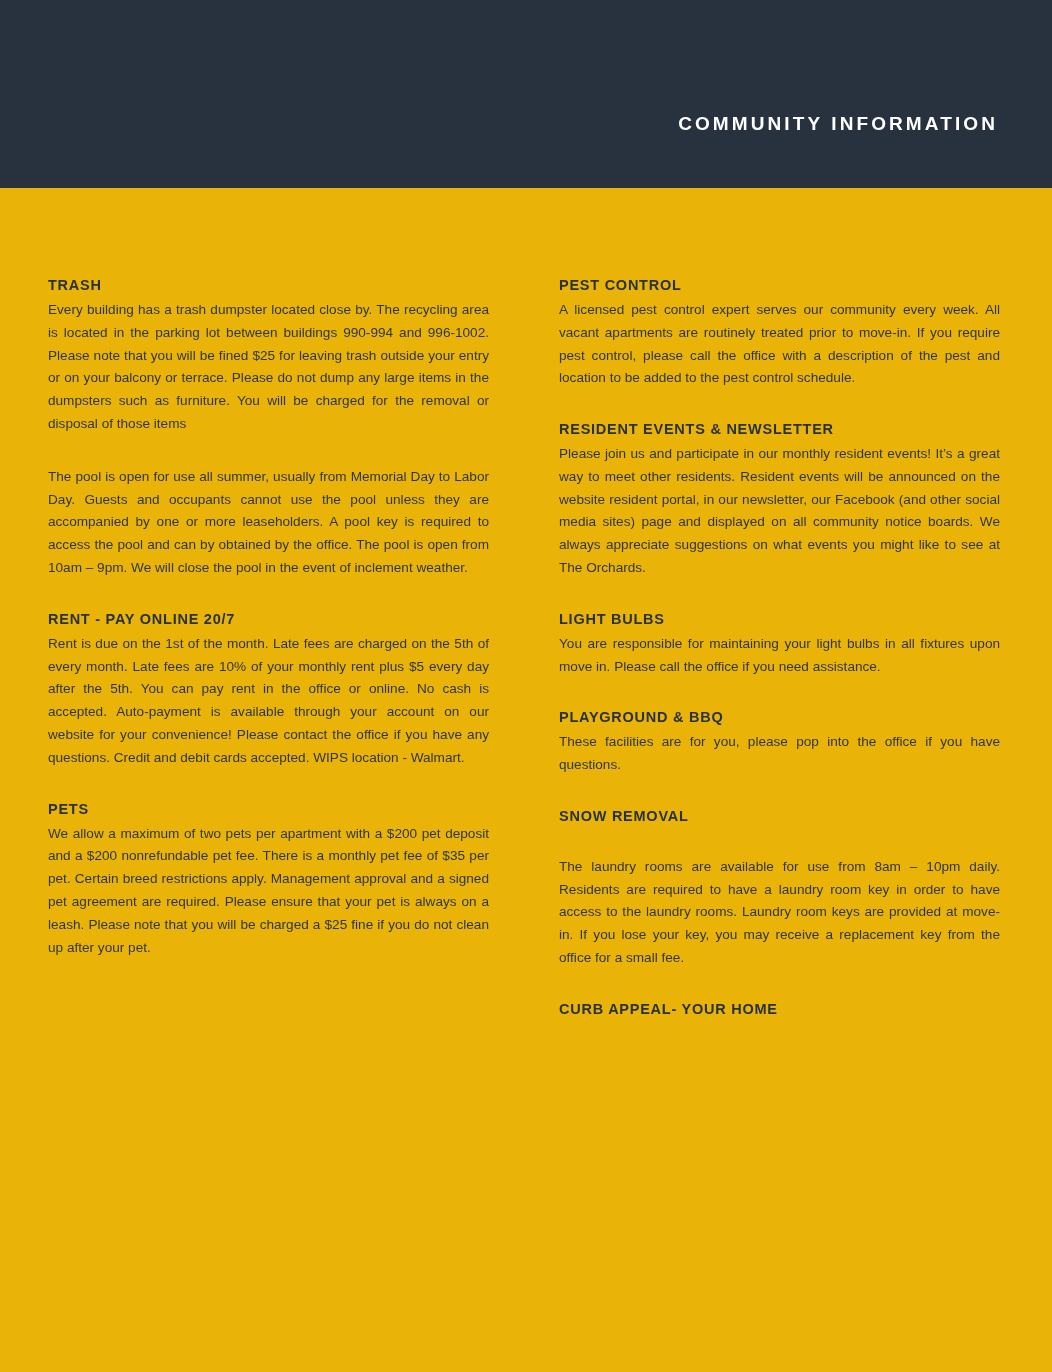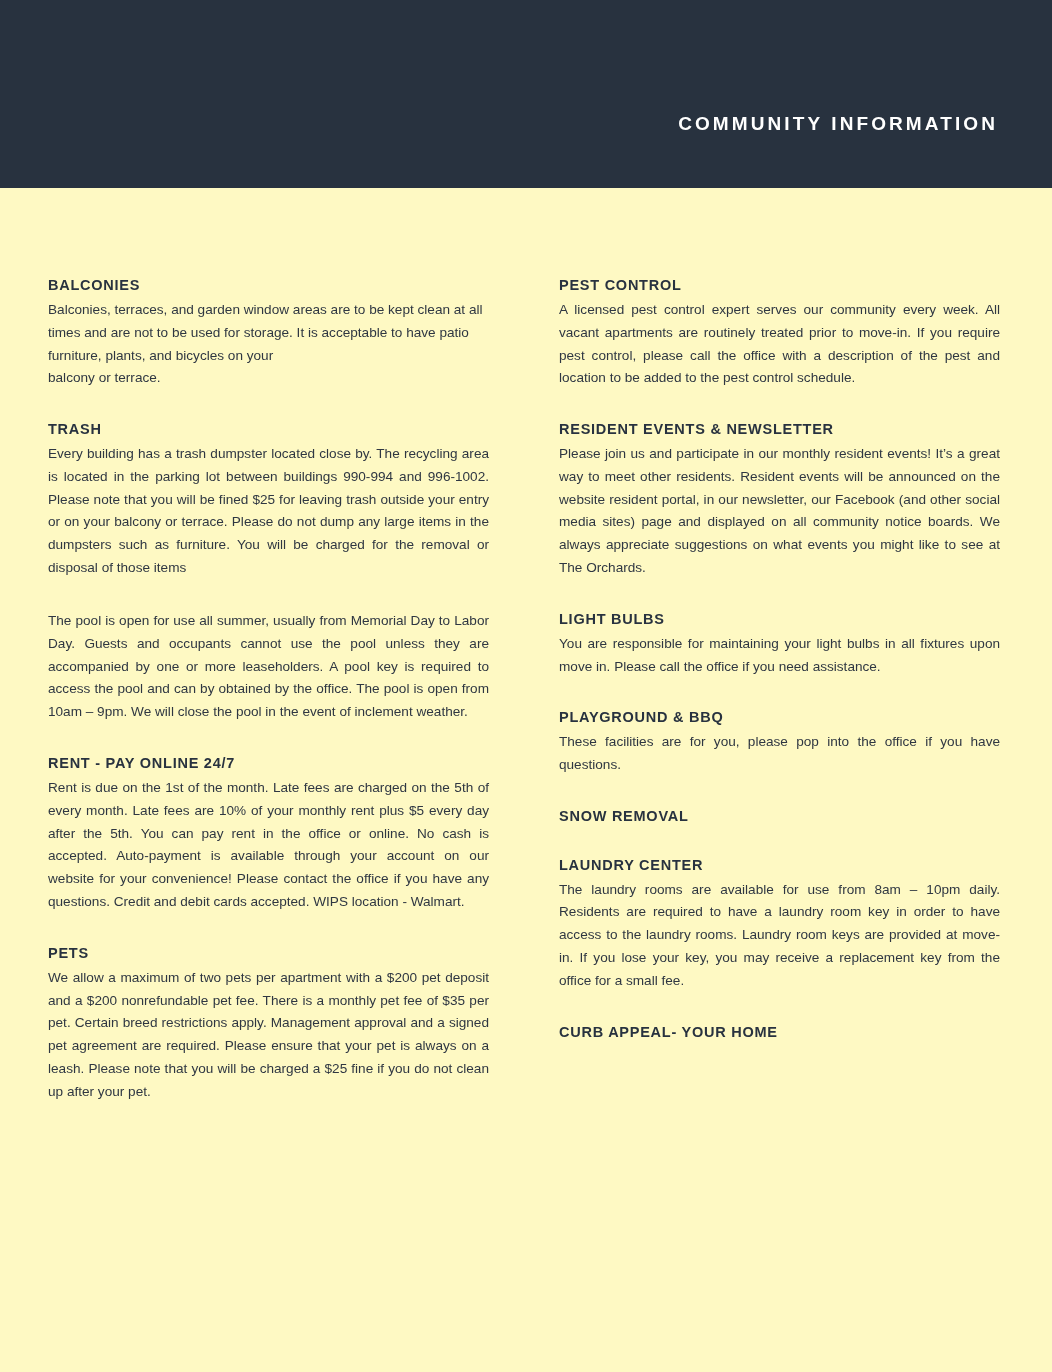--- a/index.html
+++ b/index.html
@@ -13,21 +13,21 @@
     background: #ffffff;
     font-family: "Liberation Sans", sans-serif;
     -webkit-font-smoothing: antialiased;
     overflow: hidden;
   }
 
   .page {
     position: relative;
     width: 1052px;
     height: 1372px;
-    background: #fef9c3;
+    background: #eab308;
   }
 
   
   .banner {
     position: absolute;
     top: 0;
     left: 0;
     width: 1052px;
     height: 188px;
     background: #28323f;
@@ -95,32 +95,28 @@
 <div class="page">
 
   <div class="banner">
     <h1 class="banner-title">COMMUNITY INFORMATION</h1>
   </div>
 
   <div class="content">
 
     <div class="column" id="left-column">
         <div class="section">
-          <h2 class="section-heading">BALCONIES</h2>
-          <p class="section-body ragged">Balconies, terraces, and garden window areas are to be kept clean at all times and are not to be used for storage. It is acceptable to have patio furniture, plants, and bicycles on your<br>balcony or terrace.</p>
-        </div>
-        <div class="section">
           <h2 class="section-heading">TRASH</h2>
           <p class="section-body">Every building has a trash dumpster located close by. The recycling area is located in the parking lot between buildings 990-994 and 996-1002. Please note that you will be fined $25 for leaving trash outside your entry or on your balcony or terrace. Please do not dump any large items in the dumpsters such as furniture. You will be charged for the removal or disposal of those items</p>
         </div>
         <div class="section">
           <p class="section-body">The pool is open for use all summer, usually from Memorial Day to Labor Day. Guests and occupants cannot use the pool unless they are accompanied by one or more leaseholders. A pool key is required to access the pool and can by obtained by the office. The pool is open from 10am – 9pm. We will close the pool in the event of inclement weather.</p>
         </div>
         <div class="section">
-          <h2 class="section-heading">RENT - PAY ONLINE 24/7</h2>
+          <h2 class="section-heading">RENT - PAY ONLINE 20/7</h2>
           <p class="section-body">Rent is due on the 1st of the month. Late fees are charged on the 5th of every month. Late fees are 10% of your monthly rent plus $5 every day after the 5th. You can pay rent in the office or online. No cash is accepted. Auto-payment is available through your account on our website for your convenience! Please contact the office if you have any questions. Credit and debit cards accepted. WIPS location - Walmart.</p>
         </div>
         <div class="section">
           <h2 class="section-heading">PETS</h2>
           <p class="section-body">We allow a maximum of two pets per apartment with a $200 pet deposit and a $200 nonrefundable pet fee. There is a monthly pet fee of $35 per pet. Certain breed restrictions apply. Management approval and a signed pet agreement are required. Please ensure that your pet is always on a leash. Please note that you will be charged a $25 fine if you do not clean up after your pet.</p>
         </div>
       </div>
 
     <div class="column" id="right-column">
         <div class="section">
@@ -136,21 +132,20 @@
           <p class="section-body">You are responsible for maintaining your light bulbs in all fixtures upon move in. Please call the office if you need assistance.</p>
         </div>
         <div class="section">
           <h2 class="section-heading">PLAYGROUND &amp; BBQ</h2>
           <p class="section-body">These facilities are for you, please pop into the office if you have questions.</p>
         </div>
         <div class="section">
           <h2 class="section-heading">SNOW REMOVAL</h2>
         </div>
         <div class="section">
-          <h2 class="section-heading">LAUNDRY CENTER</h2>
           <p class="section-body">The laundry rooms are available for use from 8am – 10pm daily. Residents are required to have a laundry room key in order to have access to the laundry rooms. Laundry room keys are provided at move-in. If you lose your key, you may receive a replacement key from the office for a small fee.</p>
         </div>
         <div class="section">
           <h2 class="section-heading">CURB APPEAL- YOUR HOME</h2>
         </div>
       </div>
 
   </div>
 
 </div>

